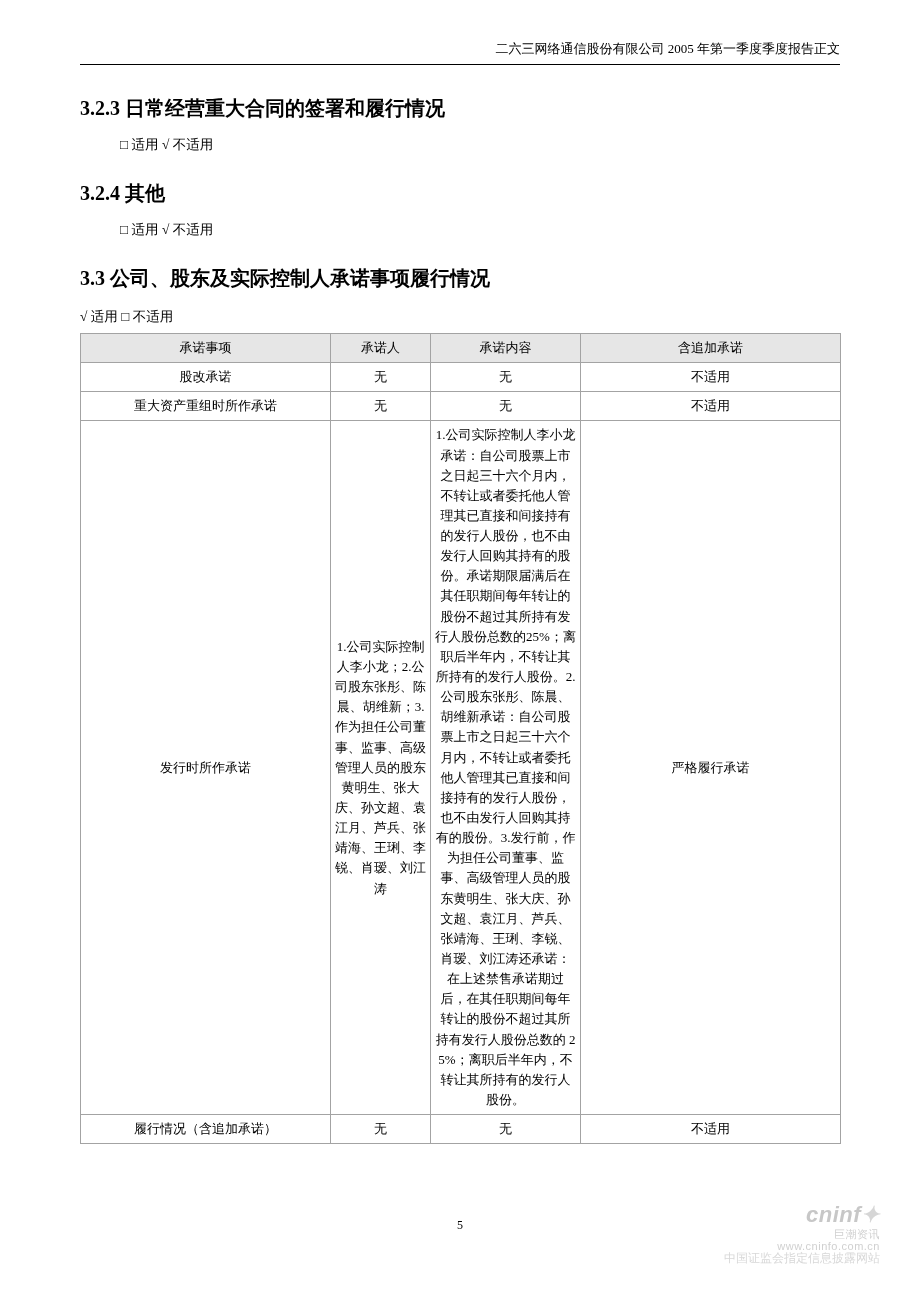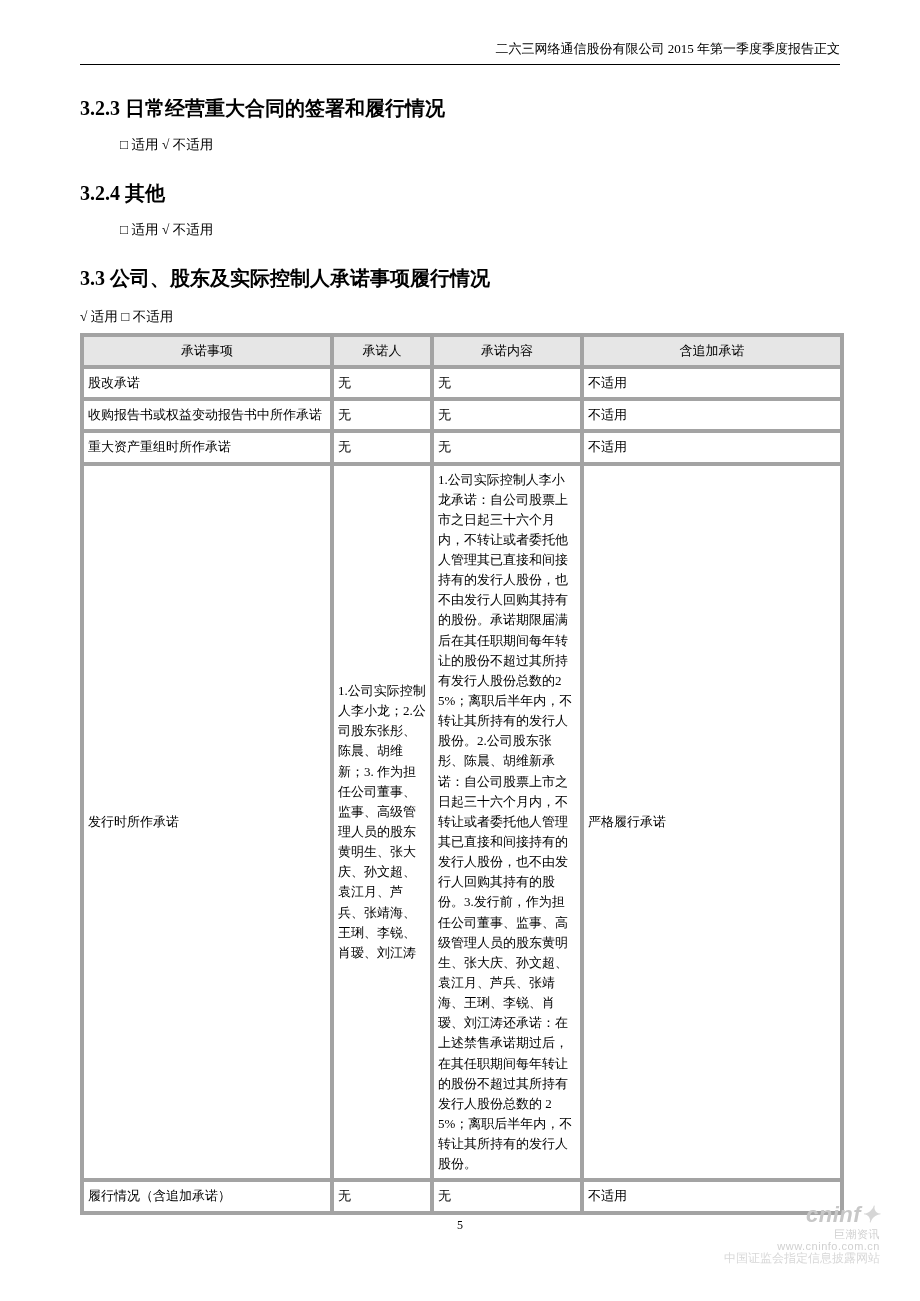--- a/index.html
+++ b/index.html
@@ -41,33 +41,33 @@
     margin: 4px 0 18px 0;
     padding-left: 40px;
   }
   table.commit {
     border-collapse: collapse;
     width: 100%;
     font-size: 13px;
     table-layout: fixed;
   }
   table.commit th, table.commit td {
-    border: 4px solid #a3a3a3;
+    border: 1px solid #a3a3a3;
     padding: 4px 4px;
     vertical-align: middle;
     word-break: break-all;
     line-height: 1.55;
   }
   table.commit th {
     background: #e6e6e6;
     font-weight: normal;
     text-align: center;
   }
   table.commit td {
-    text-align: left;
+    text-align: center;
   }
   .col-item  { width: 250px; }
   .col-party { width: 100px; }
   .col-content { width: 150px; }
   .col-status { width: 260px; }
   .long-cell {
     text-align: justify;
   }
   .page-number {
     position: absolute;
@@ -99,21 +99,21 @@
   .watermark .sub2 {
     font-size: 12px;
     color: #d8d8d8;
   }
 </style>
 </head>
 <body>
 
 <div class="page">
 
-  <div class="running-header">二六三网络通信股份有限公司 2015 年第一季度季度报告正文</div>
+  <div class="running-header">二六三网络通信股份有限公司 2005 年第一季度季度报告正文</div>
 
   <h3>3.2.3 日常经营重大合同的签署和履行情况</h3>
   <div class="applicable-line">□ 适用 √ 不适用</div>
 
   <h3>3.2.4 其他</h3>
   <div class="applicable-line">□ 适用 √ 不适用</div>
 
   <h3>3.3 公司、股东及实际控制人承诺事项履行情况</h3>
   <div class="body-text">√ 适用 □ 不适用</div>
 
@@ -128,26 +128,20 @@
       <tr>
         <th>承诺事项</th>
         <th>承诺人</th>
         <th>承诺内容</th>
         <th>含追加承诺</th>
       </tr>
     </thead>
     <tbody>
       <tr>
         <td>股改承诺</td>
-        <td>无</td>
-        <td>无</td>
-        <td>不适用</td>
-      </tr>
-      <tr>
-        <td>收购报告书或权益变动报告书中所作承诺</td>
         <td>无</td>
         <td>无</td>
         <td>不适用</td>
       </tr>
       <tr>
         <td>重大资产重组时所作承诺</td>
         <td>无</td>
         <td>无</td>
         <td>不适用</td>
       </tr>

